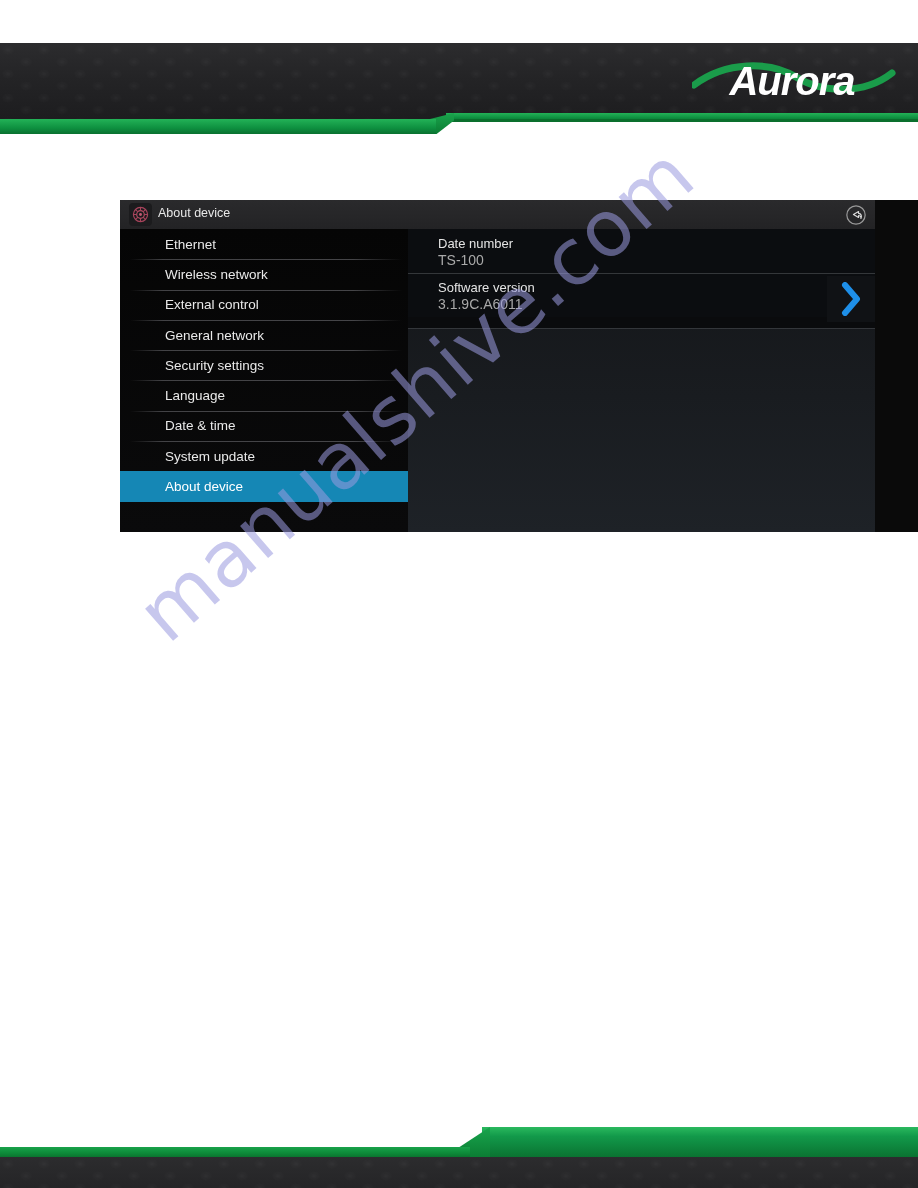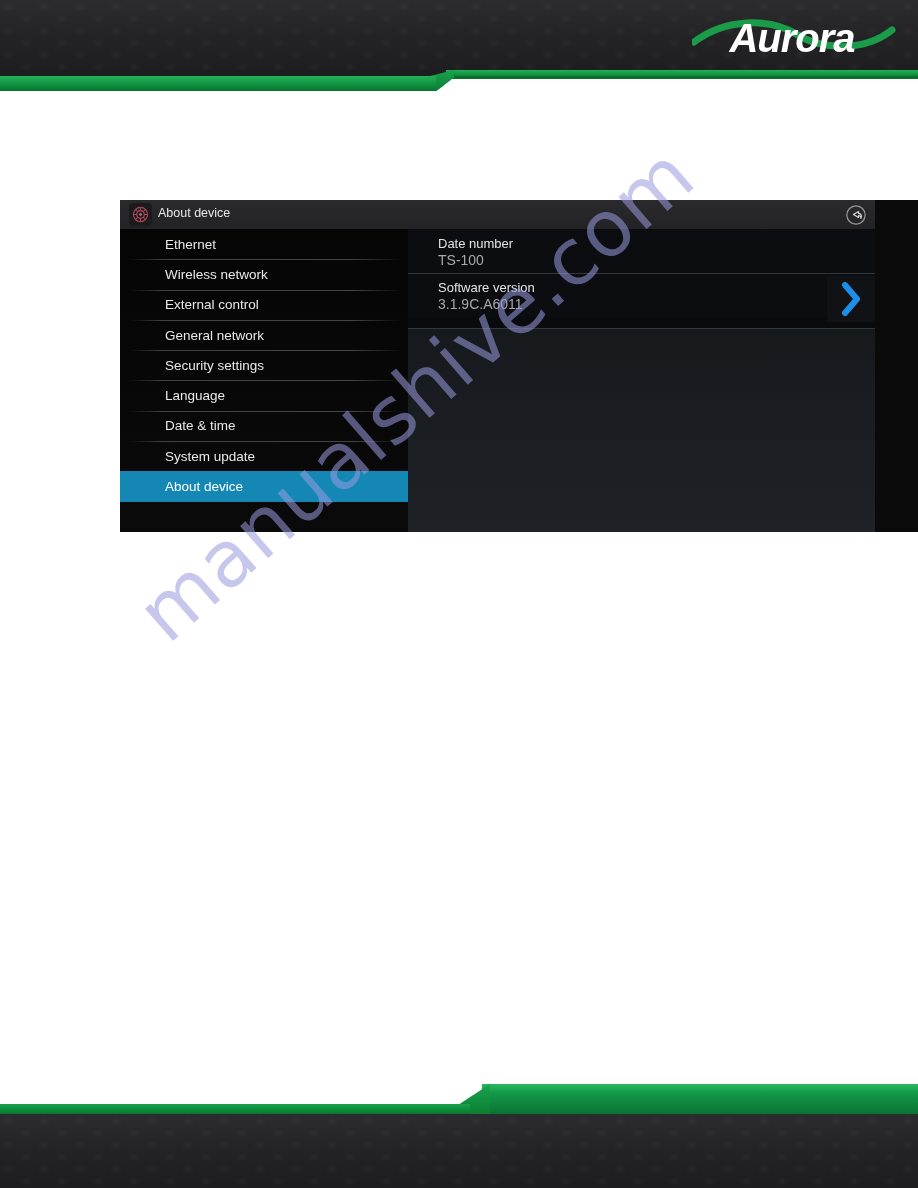--- a/index.html
+++ b/index.html
@@ -15,20 +15,21 @@
     font-family: "Liberation Sans", sans-serif;
     background: #ffffff;
   }
 
   
   .band {
     position: absolute;
     left: 0;
     width: 918px;
     overflow: hidden;
+    margin-top: 43px;
   }
   #header-band { top: 0; height: 100px; }
   #footer-band { top: 1068px; height: 120px; }
 
   .band-dark {
     position: absolute;
     left: 0;
     width: 918px;
     background:
       radial-gradient(ellipse 9px 7px at 8px 7px, rgba(255,255,255,0.035) 0%, rgba(255,255,255,0) 70%),

